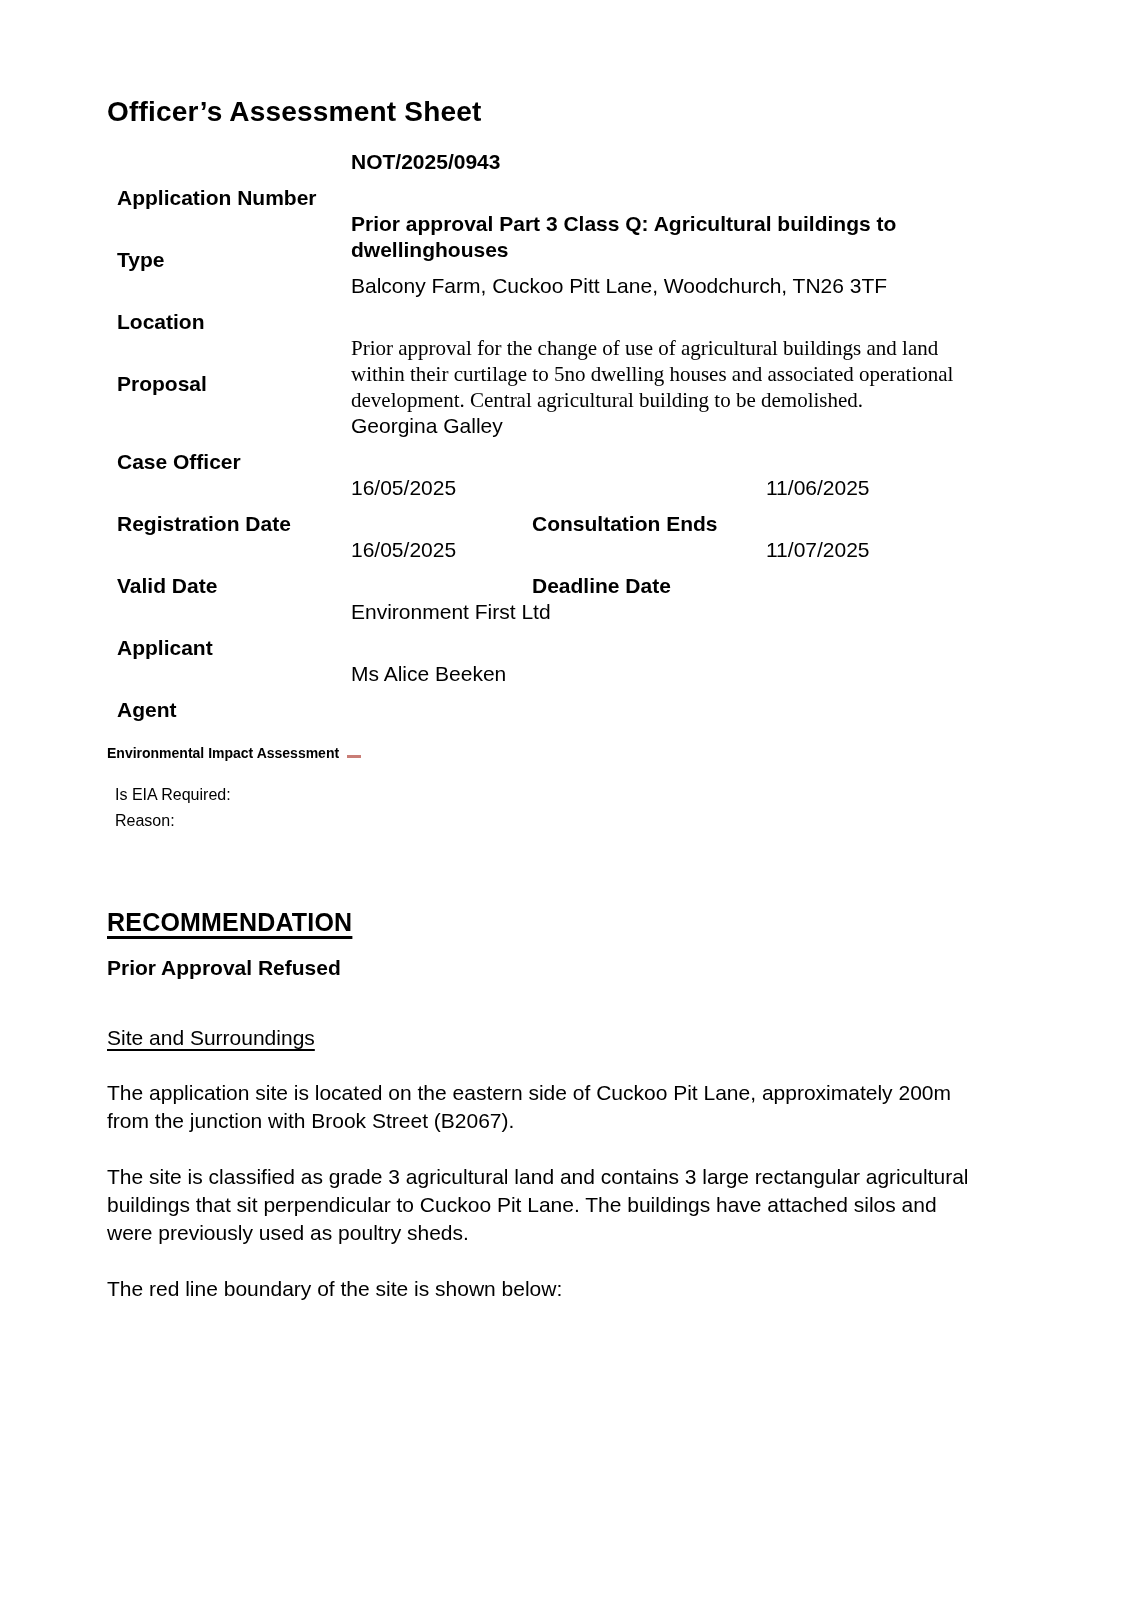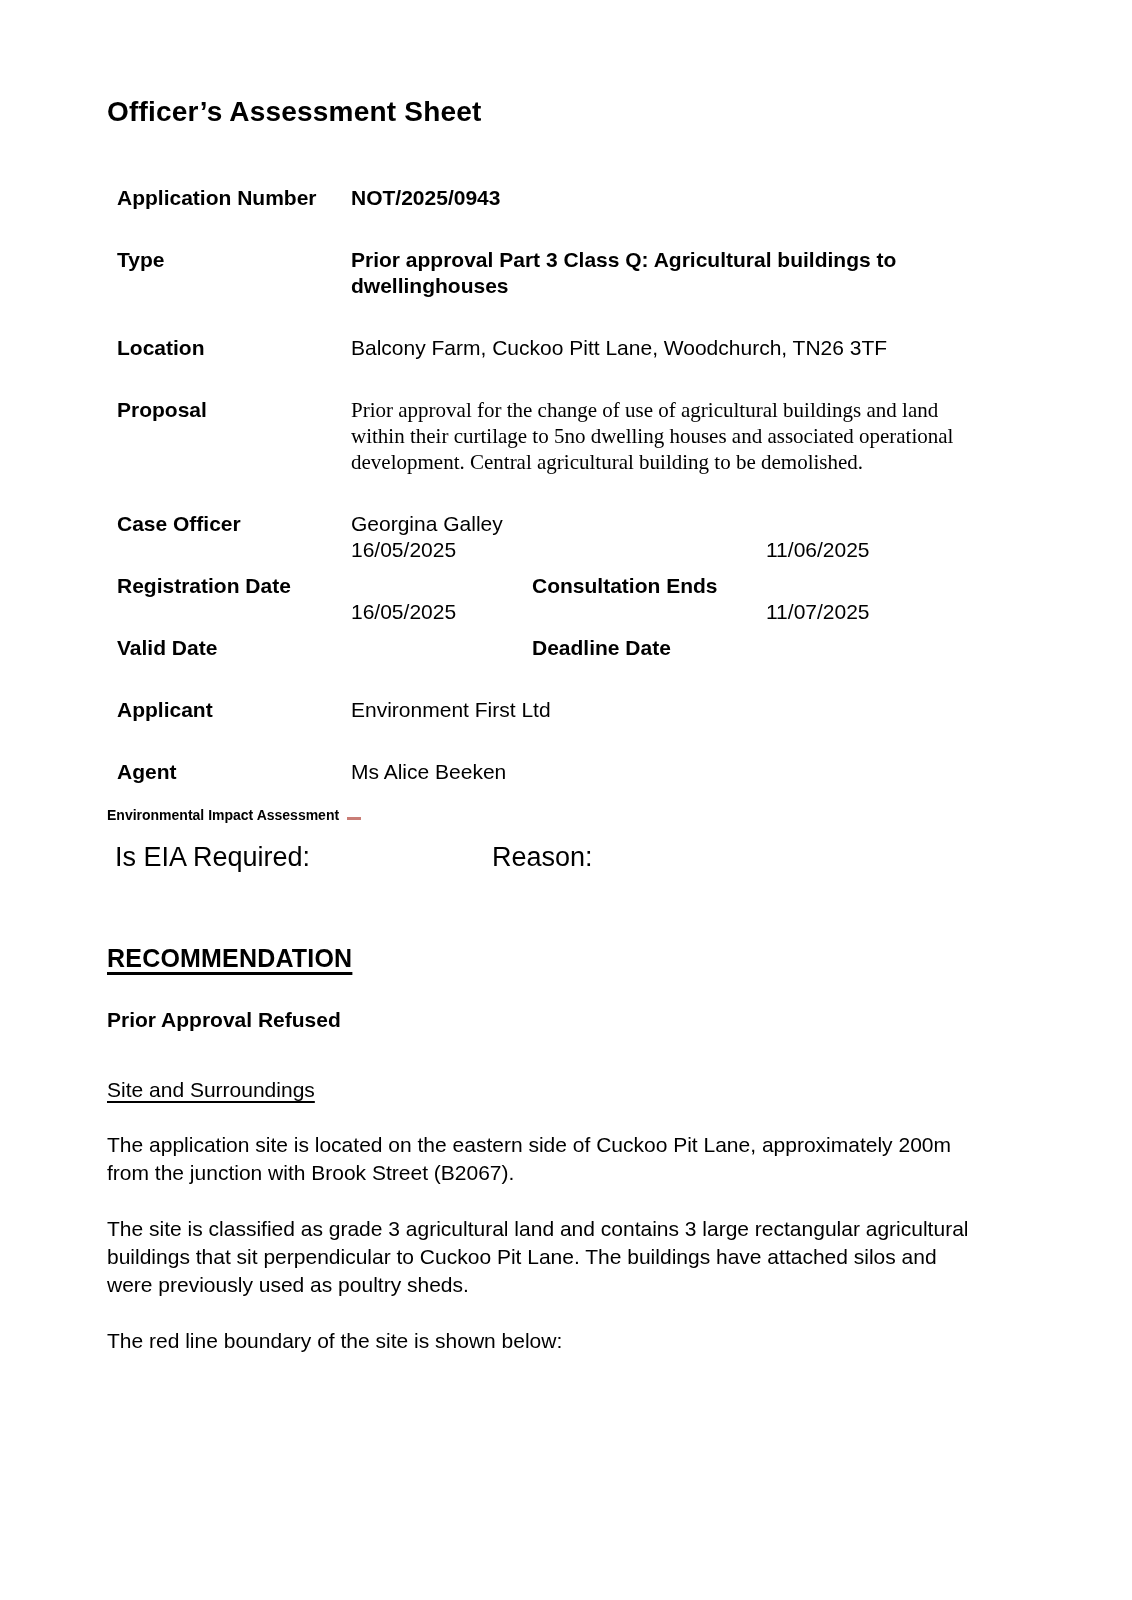--- a/index.html
+++ b/index.html
@@ -27,56 +27,57 @@
     margin: 20px 0 0 10px;
     font-size: 21px;
     line-height: 26px;
   }
   .drow {
     display: grid;
     grid-template-columns: 234px 181px 234px 1fr;
   }
   .lbl { font-weight: bold; margin-top: 36px; }
   .val { font-weight: normal; }
-  .val.span3 { grid-column: 2 / 5; margin-top: 36px; }
+  .val.span3 { grid-column: 2 / 5; }
   .val.bold { font-weight: bold; }
   .val.w-type { max-width: 680px; }
   .val.w-proposal { max-width: 610px; font-family: Liberation Serif, serif; }
   .eia-heading {
     margin: 17px 0 0;
     font-size: 14px;
     line-height: 26px;
     font-weight: bold;
   }
   .red-mark {
     display: inline-block;
     width: 14px;
     height: 3px;
     background: #c97d76;
     margin-left: 8px;
   }
   .eia-row {
     margin: 16px 0 0 8px;
     display: flex;
-    font-size: 27px;
+    font-size: 16px;
     line-height: 26px;
+    flex-direction: column;
   }
   .eia-q { width: 377px; }
   .rec-heading {
     margin: 73px 0 0;
     font-size: 25px;
     line-height: 30px;
     font-weight: bold;
     letter-spacing: 0.2px;
     text-decoration: underline;
     text-decoration-thickness: 2.5px;
     text-underline-offset: 5px;
   }
   .decision {
-    margin: 34px 0 0;
+    margin: 18px 0 0;
     font-size: 21px;
     line-height: 26px;
     font-weight: bold;
   }
   .site-heading {
     margin: 44px 0 0;
     font-size: 21px;
     line-height: 26px;
     font-weight: normal;
     text-decoration: underline;

